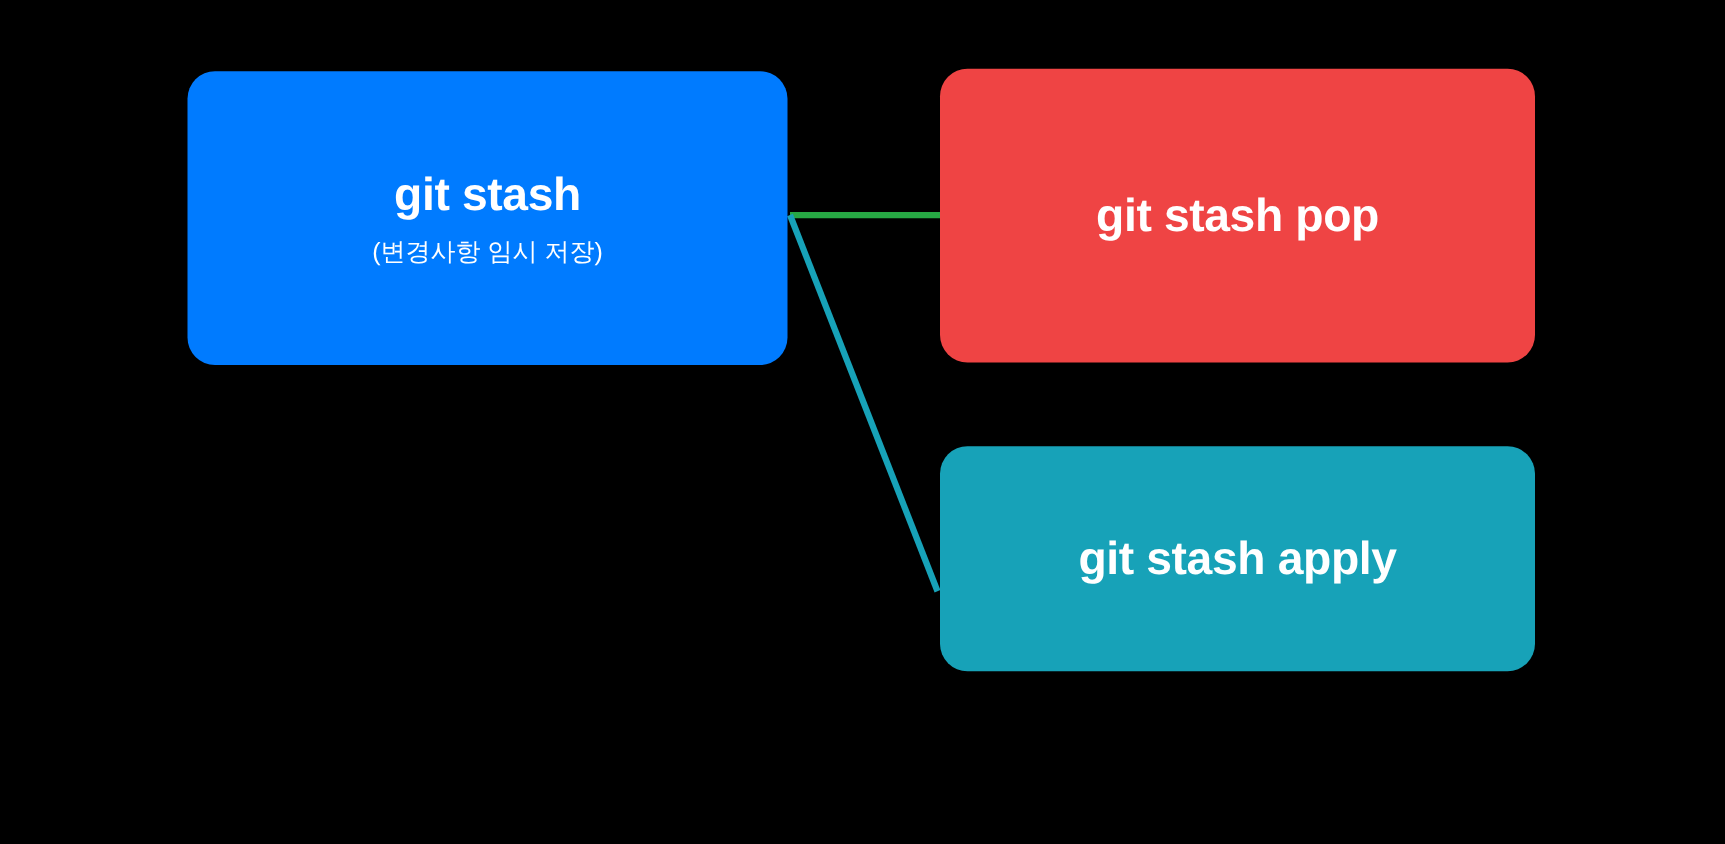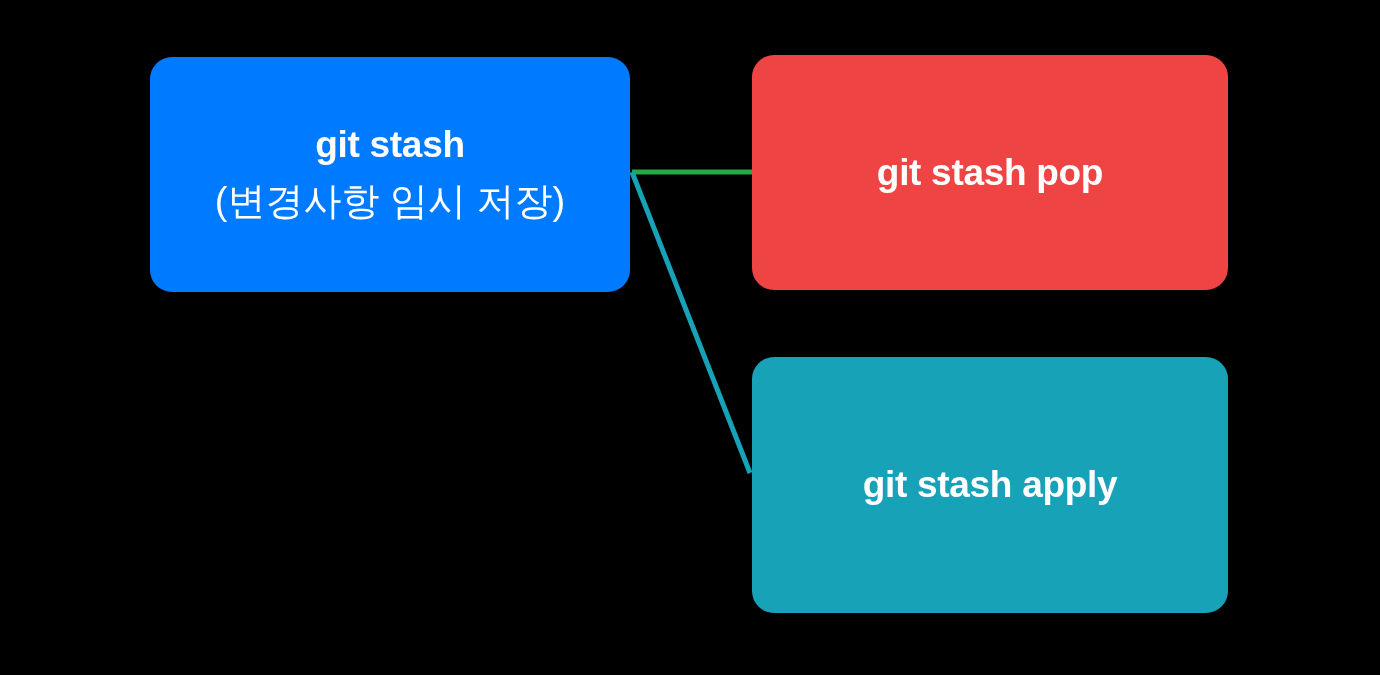--- a/index.html
+++ b/index.html
@@ -42,21 +42,21 @@
     padding: 0 18px;
   }
   .node-title {
     font-size: 37px;
     font-weight: 700;
     line-height: 1.12;
     letter-spacing: -0.3px;
     white-space: nowrap;
   }
   .node-subtitle {
-    font-size: 38px;
+    font-size: 20px;
     font-weight: 400;
     line-height: 1.2;
     margin-top: 14px;
     white-space: nowrap;
   }
   
   #node-git-stash {
     left: 150px;
     top: 57px;
     width: 480px;
@@ -87,17 +87,17 @@
 
   <div class="node" id="node-git-stash" style="left: 150px; top: 57px; width: 480px; height: 235px; background: rgb(0, 123, 255); color: rgb(255, 255, 255);">
     <div class="node-title">git stash</div>
     <div class="node-subtitle">(변경사항 임시 저장)</div>
   </div>
 
   <div class="node" id="node-git-stash-pop" style="left: 752px; top: 55px; width: 476px; height: 235px; background: #ef4444; color: rgb(255, 255, 255);">
     <div class="node-title">git stash pop</div>
   </div>
 
-  <div class="node" id="node-git-stash-apply" style="left: 752px; top: 357px; width: 476px; height: 256px; background: rgb(23, 162, 184); color: rgb(255, 255, 255);">
+  <div class="node" id="node-git-stash-apply" style="left: 752px; top: 357px; width: 476px; height: 180px; background: rgb(23, 162, 184); color: rgb(255, 255, 255);">
     <div class="node-title">git stash apply</div>
   </div>
 
 </div>
 
 </body></html>

